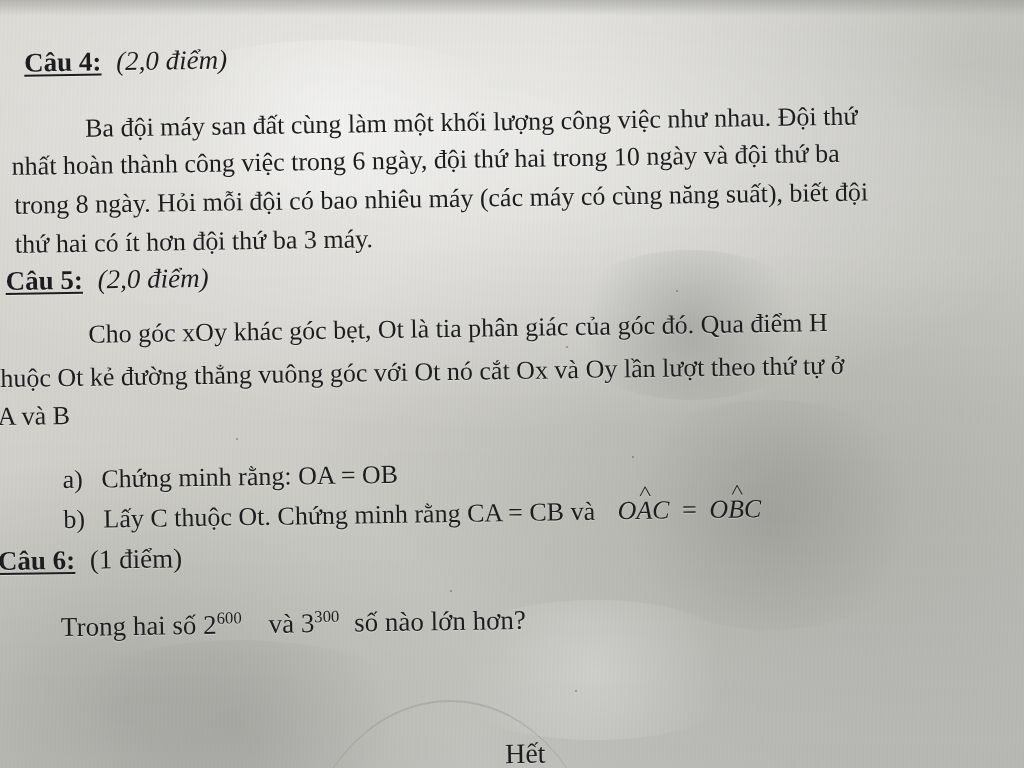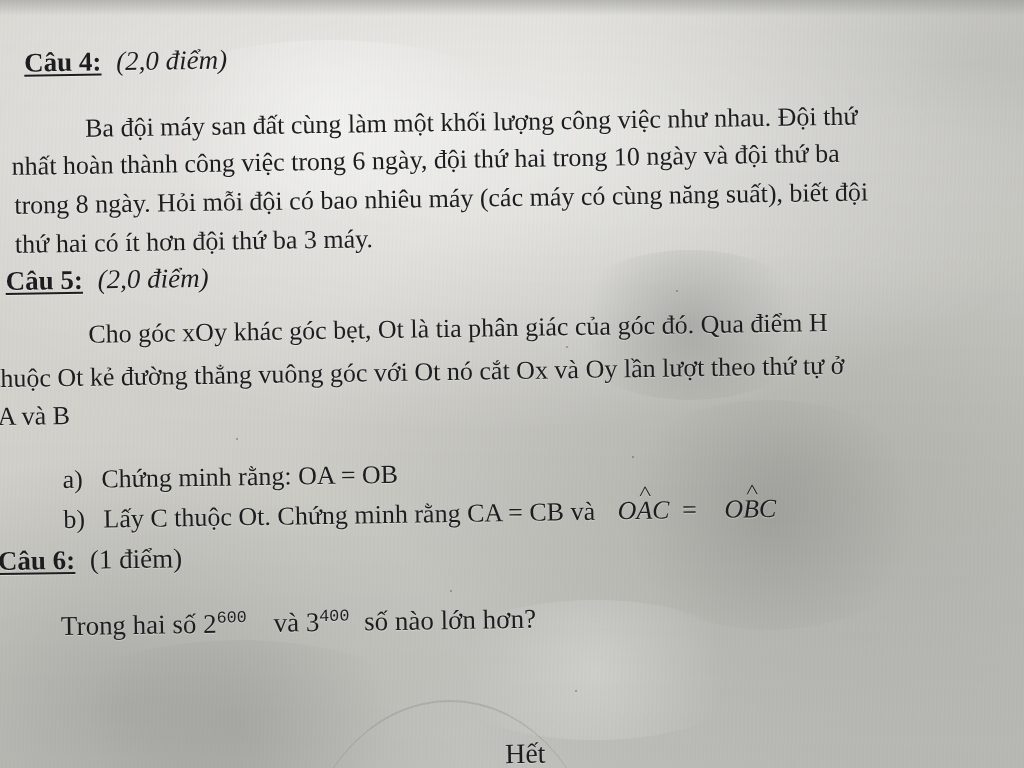--- a/index.html
+++ b/index.html
@@ -79,21 +79,20 @@
     font-weight: bold;
     text-decoration: underline;
     text-underline-offset: 3px;
   }
   .it {
     font-style: italic;
   }
   .sup {
     font-size: 0.62em;
     vertical-align: super;
-    font-family: Liberation Mono, monospace;
   }
   .hat {
     position: relative;
     display: inline-block;
   }
   .hat::after {
     content: "^";
     position: absolute;
     left: 50%;
     top: -0.62em;
@@ -170,32 +169,32 @@
       <span style="margin-left:12px;">Chứng minh rằng: OA = OB</span>
     </div>
 
     <div class="line" style="left:60px; top:498px; font-size:26px;">
       <span>b)</span>
       <span style="margin-left:12px;">Lấy C thuộc Ot. Chứng minh rằng CA = CB và</span>
       <span class="it" style="margin-left:16px;">
         <span>O</span><span class="hat">A</span><span>C</span>
       </span>
       <span style="margin-left:6px;">=</span>
-      <span class="it" style="margin-left:21px;font-style:italic;">
+      <span class="it" style="margin-left:6px;font-style:italic;">
         <span>O</span><span class="hat">B</span><span>C</span>
       </span>
     </div>
 
     <div class="line" style="left:-6px; top:538px; font-size:27px;">
       <span class="hdr">Câu 6:</span>
       <span style="margin-left:8px;">(1 điểm)</span>
     </div>
 
     <div class="line" style="left:56px; top:604px; font-size:27px;">
       <span>Trong hai số 2</span><span class="sup">600</span>
-      <span style="margin-left:20px;">và 3</span><span class="sup">400</span>
+      <span style="margin-left:20px;">và 3</span><span class="sup">300</span>
       <span style="margin-left:8px;">số nào lớn hơn?</span>
     </div>
 
     <div class="line" style="left:498px; top:738px; font-size:28px;">Hết</div>
 
   </div>
 </div>
 
 </body></html>

